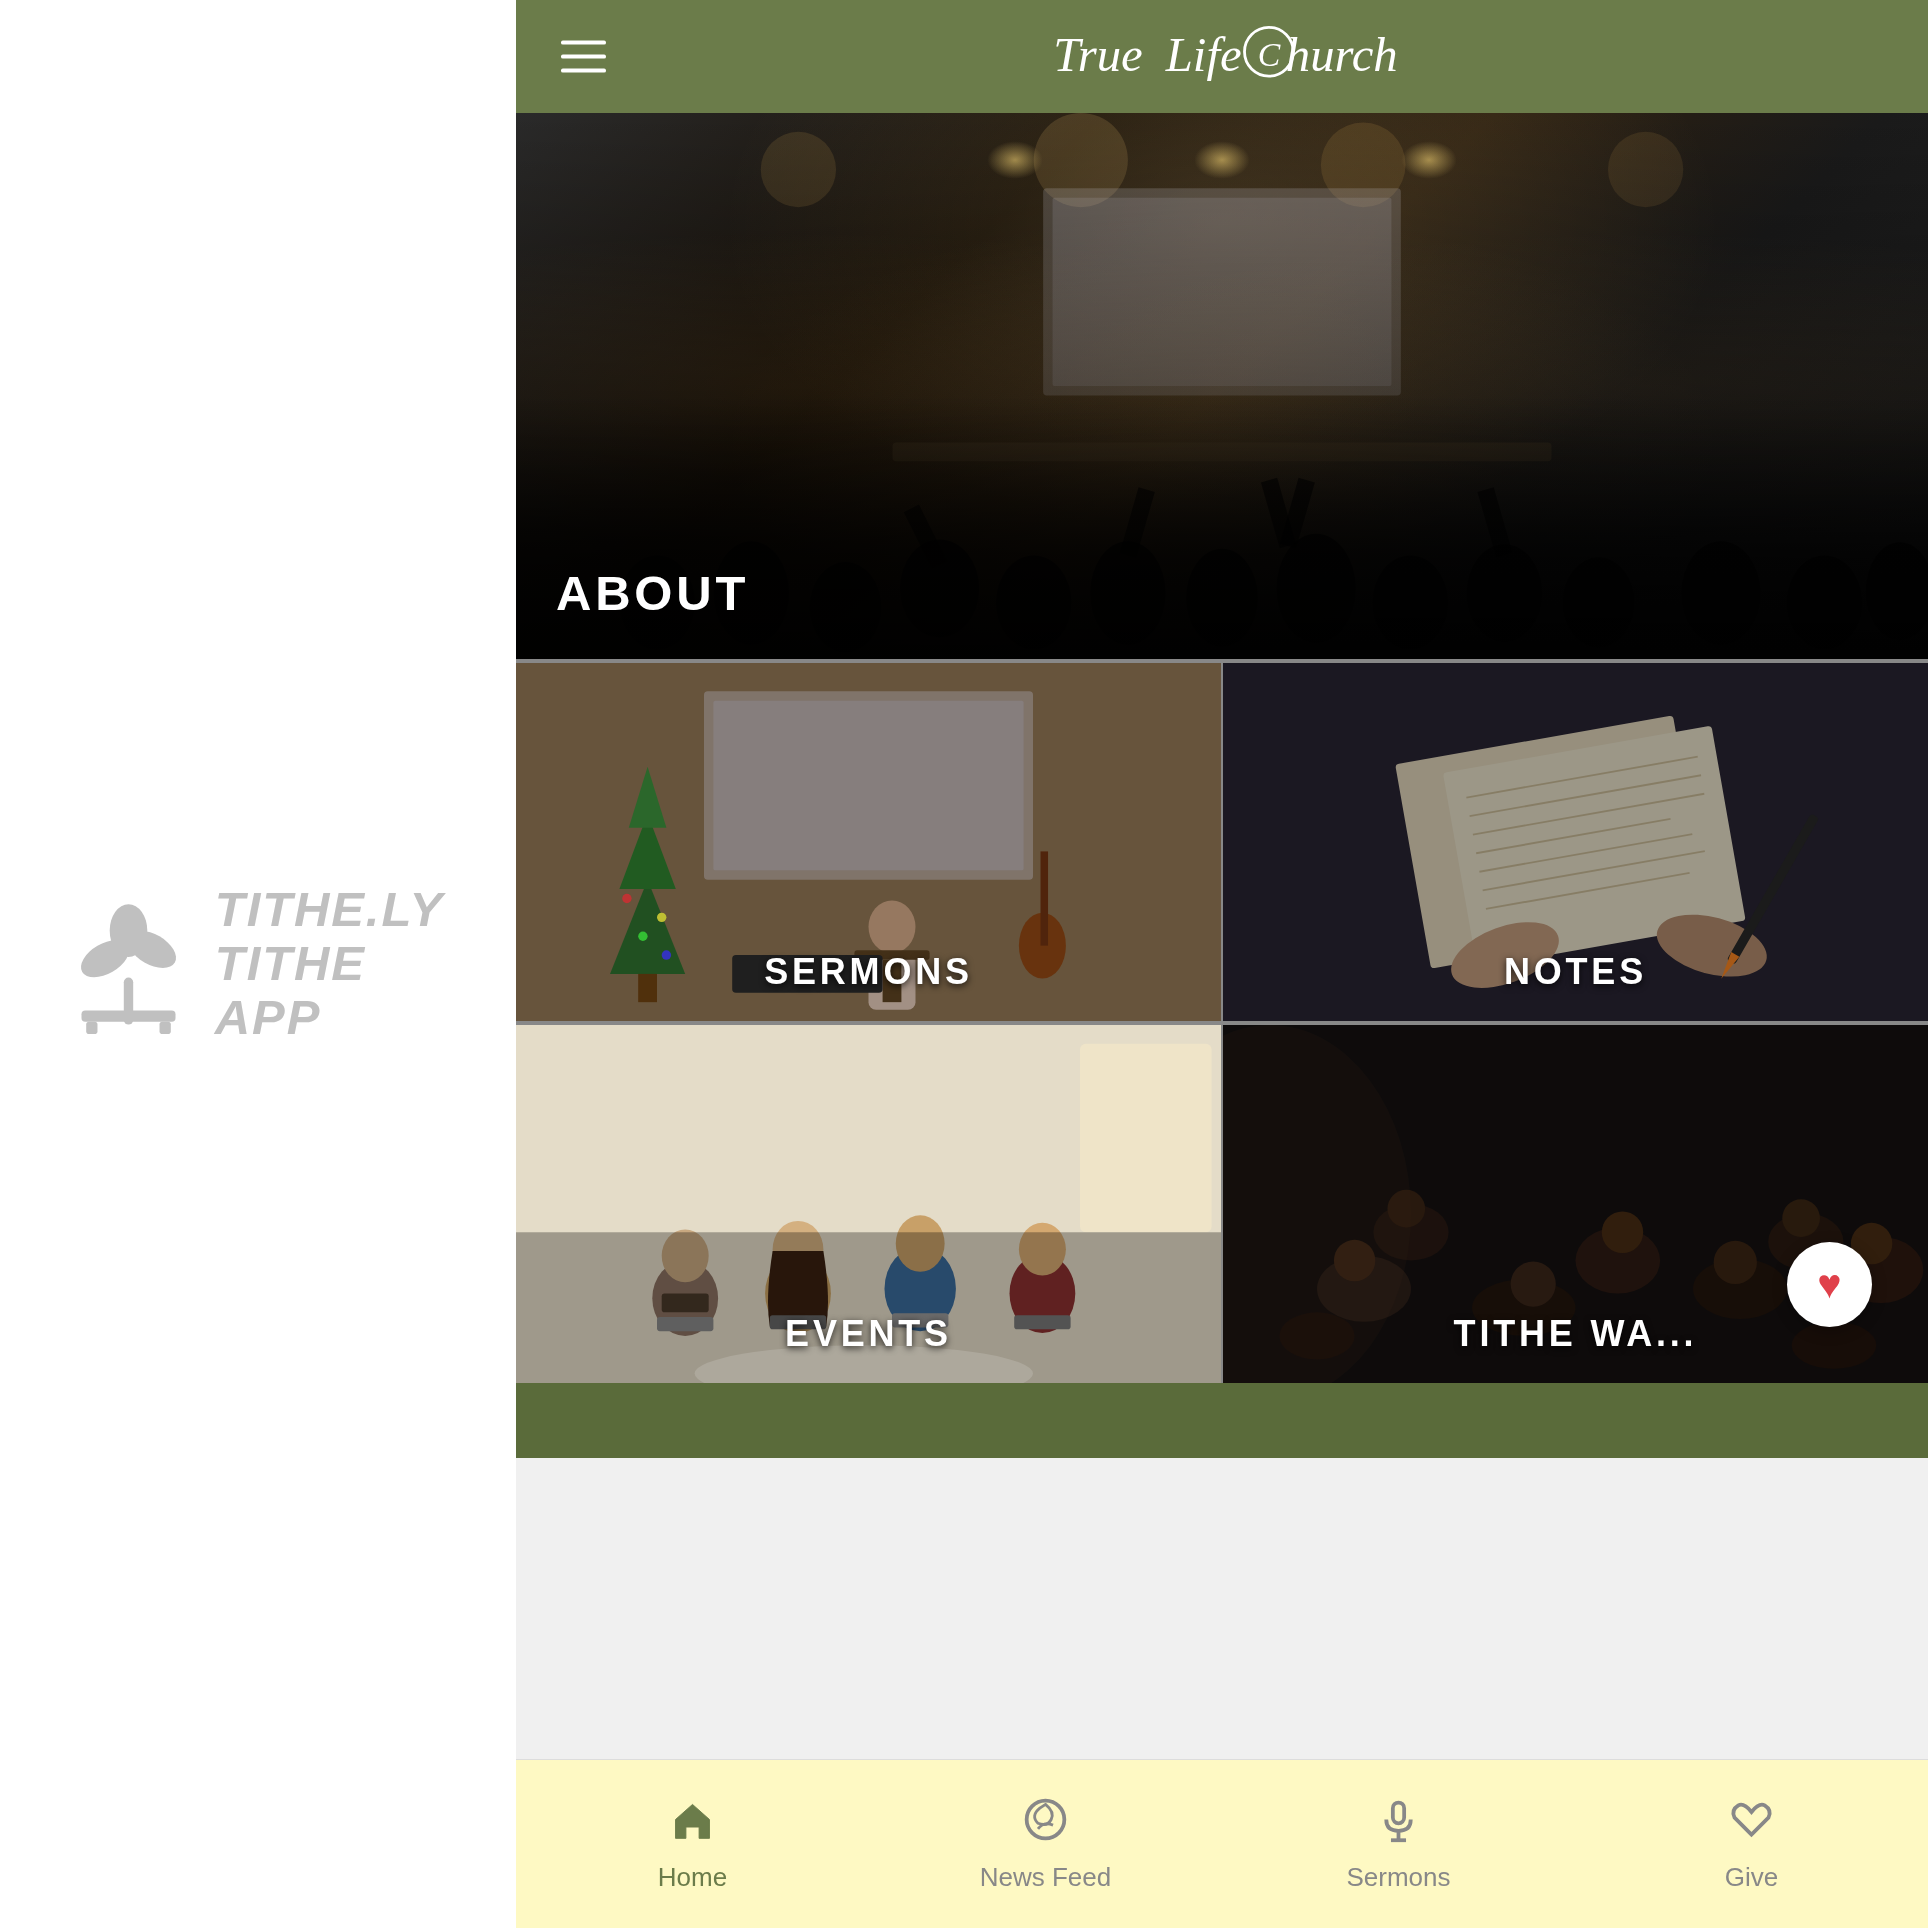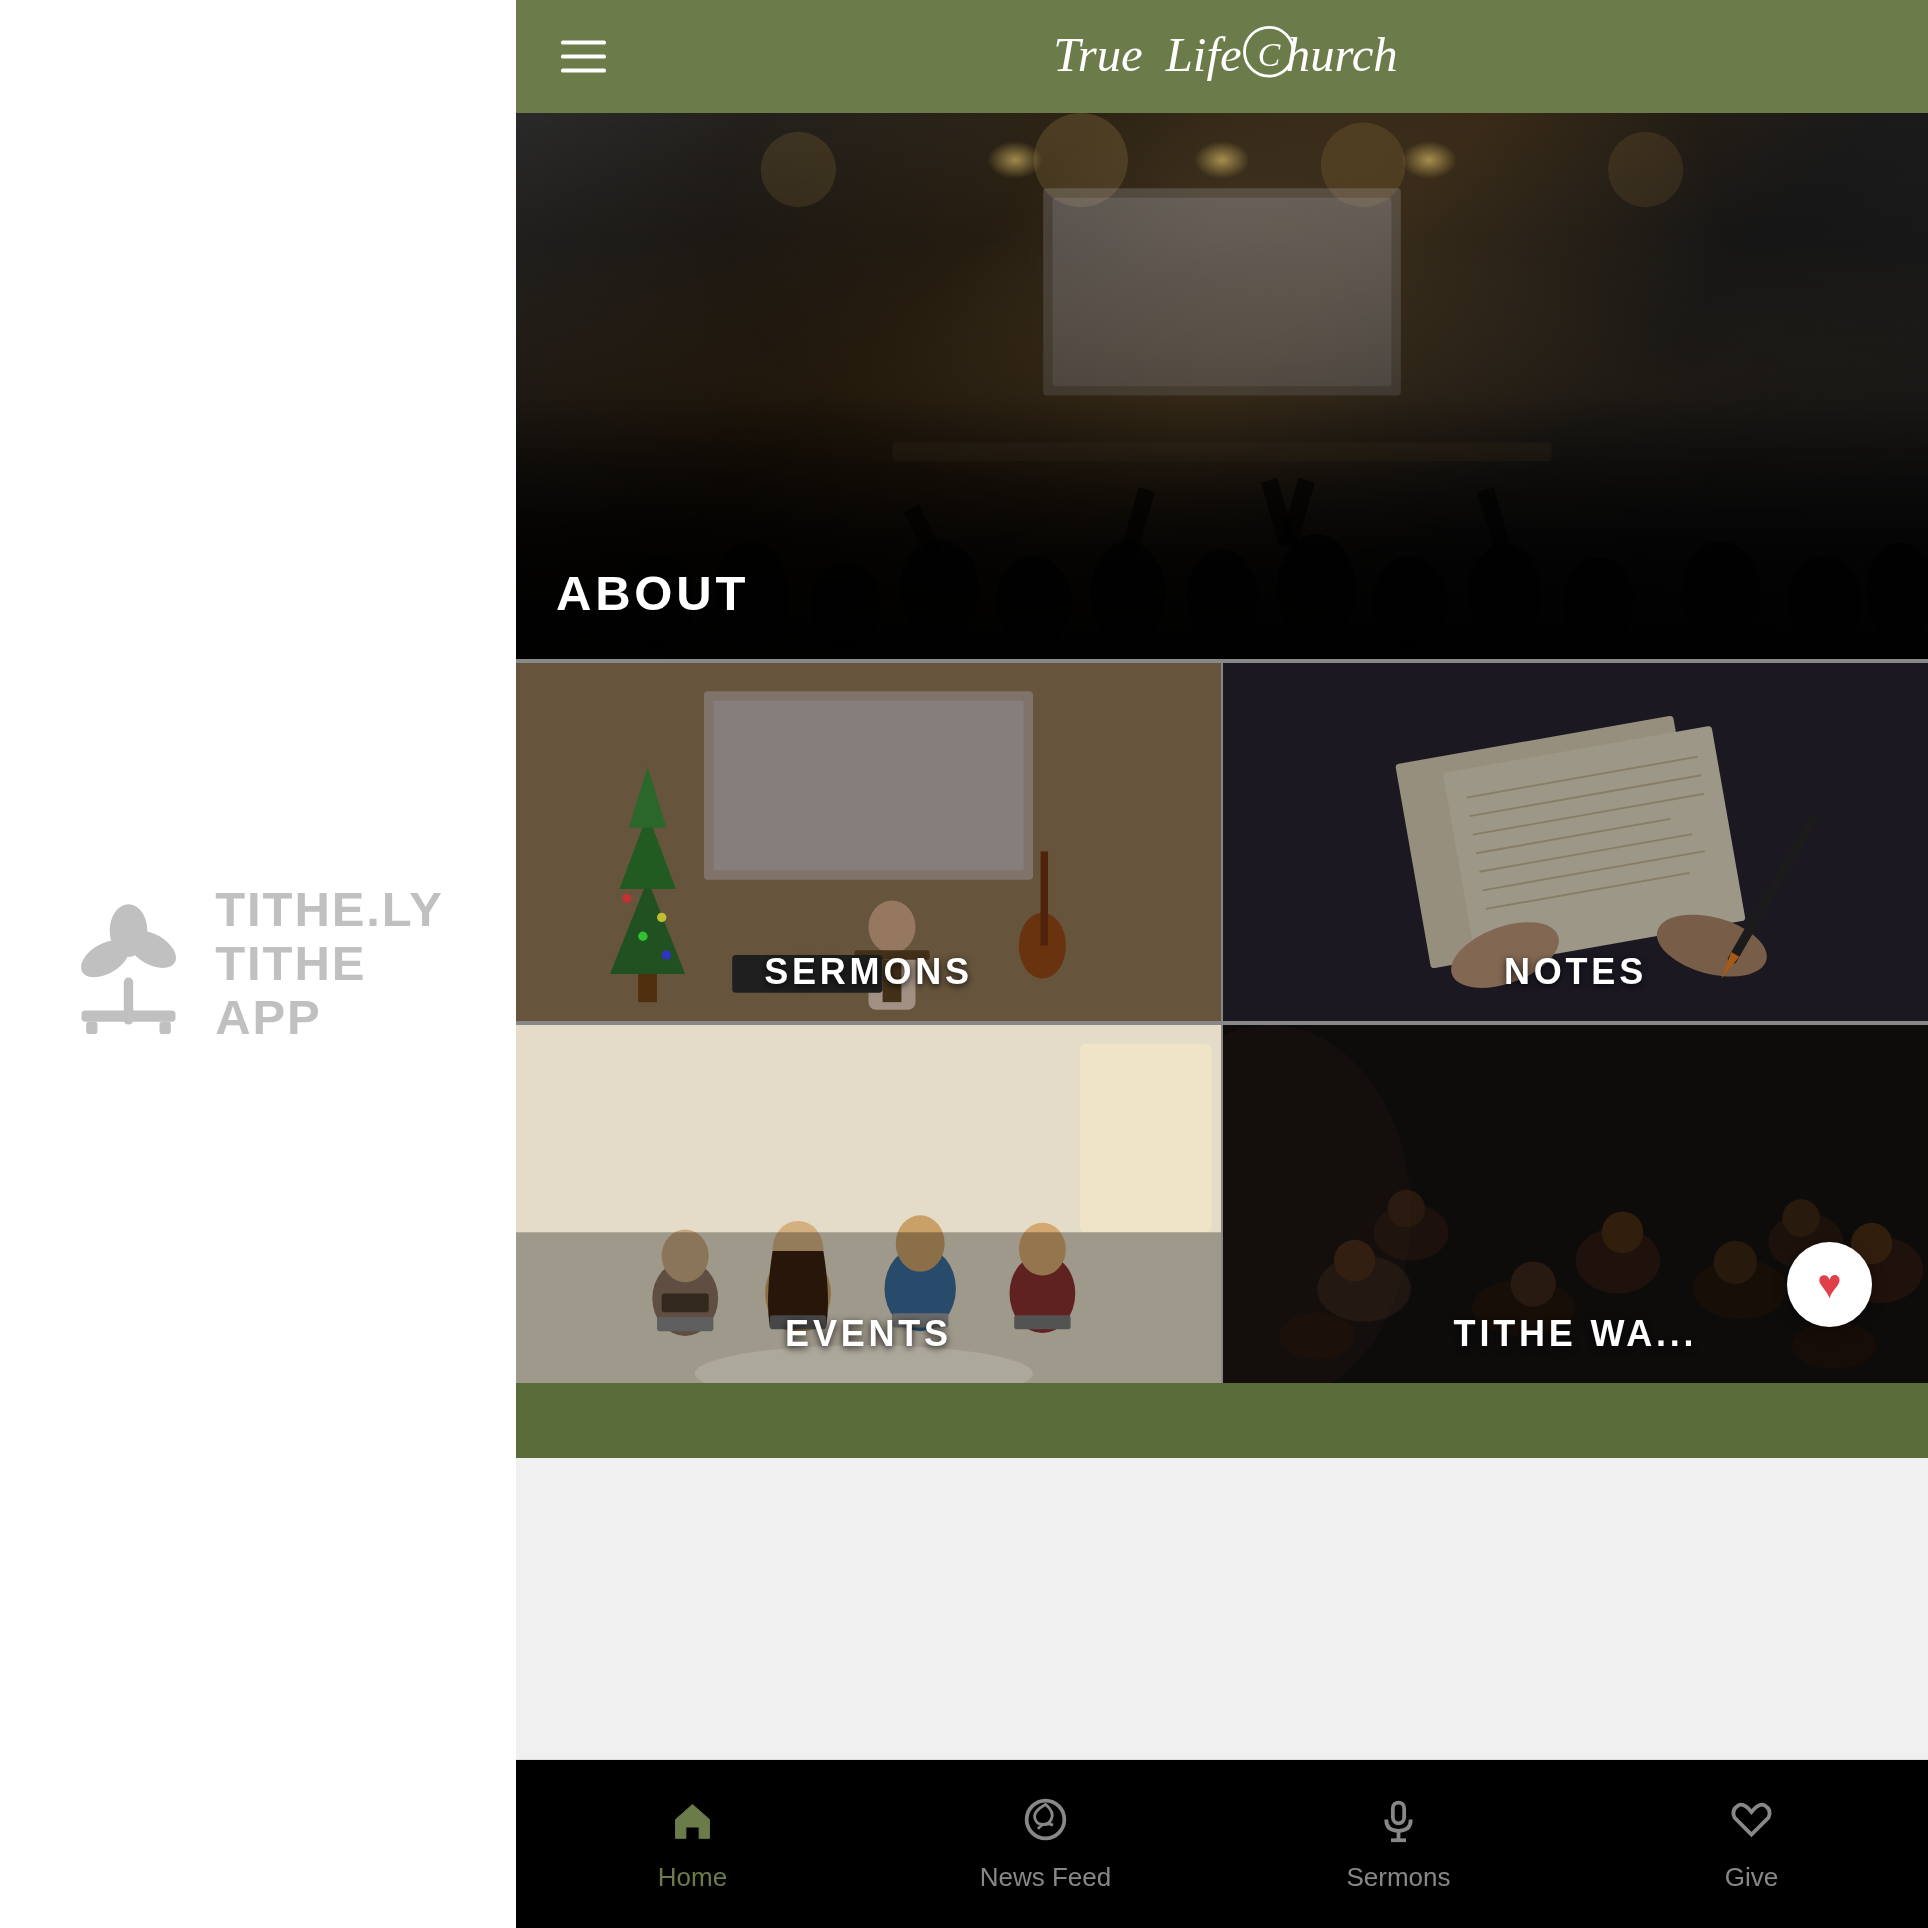--- a/index.html
+++ b/index.html
@@ -15,20 +15,21 @@
 
     
     .left-panel {
       width: 516px;
       height: 1928px;
       background: #fff;
       display: flex;
       align-items: center;
       justify-content: center;
       flex-shrink: 0;
+      font-style: italic;
     }
 
     .tithe-brand {
       display: flex;
       flex-direction: row;
       align-items: center;
       gap: 30px;
     }
 
     .tithe-logo-text {
@@ -294,21 +295,21 @@
     }
 
     .heart-icon {
       color: #e0404a;
       font-size: 41px;
     }
 
     
     .bottom-nav {
       height: 169px;
-      background: #000000;
+      background: #fef9c3;
       border-top: 1.9px solid #ddd;
       display: flex;
       flex-direction: row;
       align-items: stretch;
       flex-shrink: 0;
     }
 
     .nav-item {
       flex: 1;
       display: flex;

